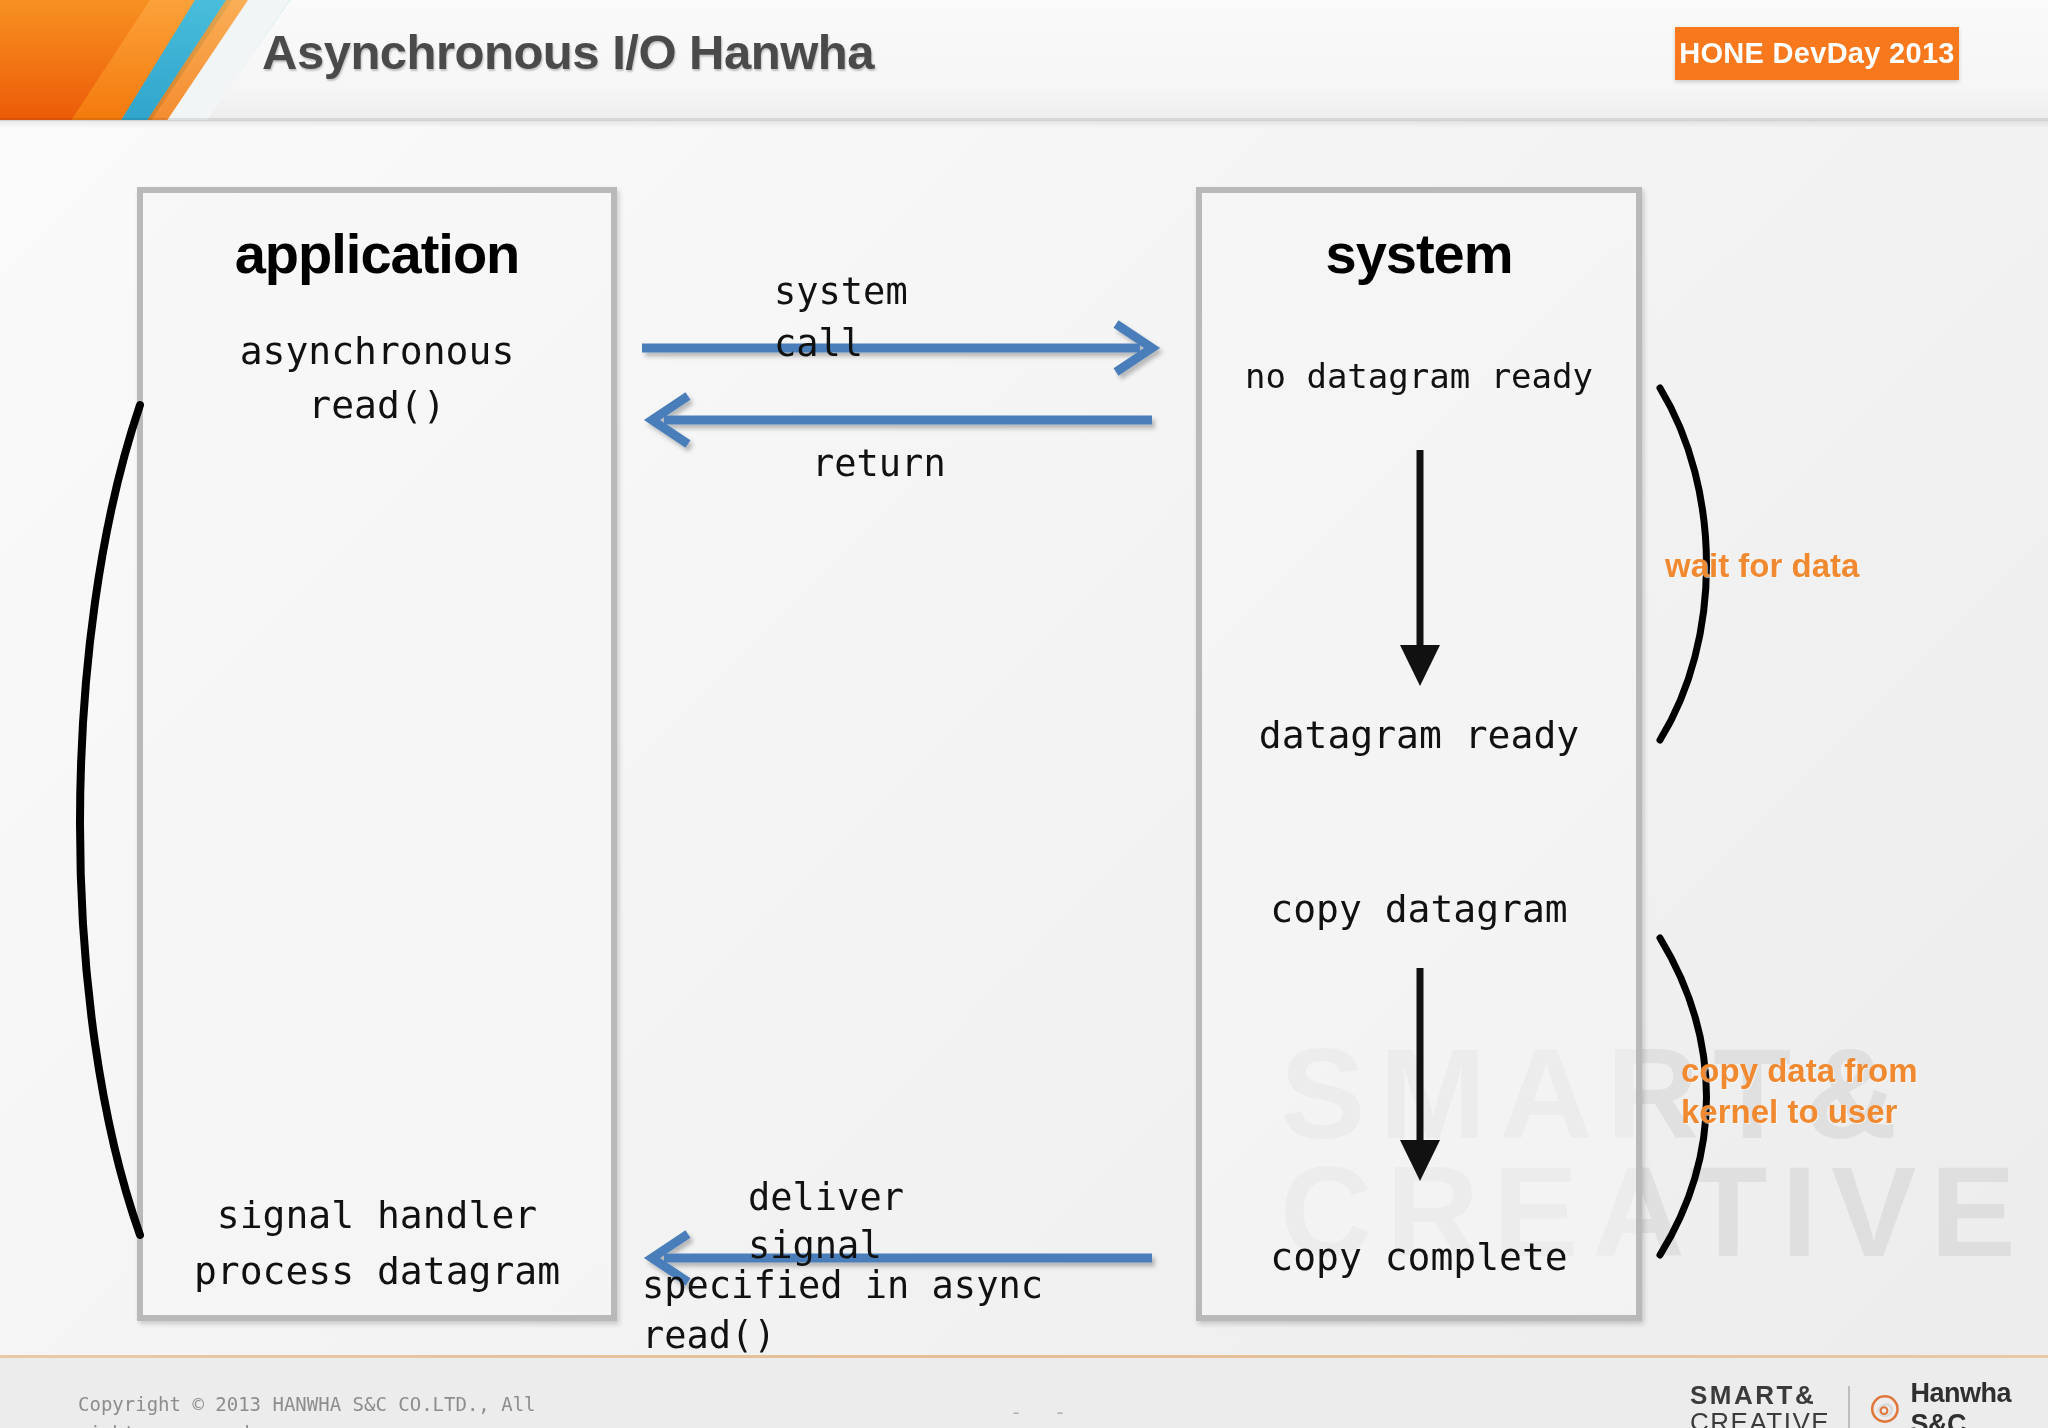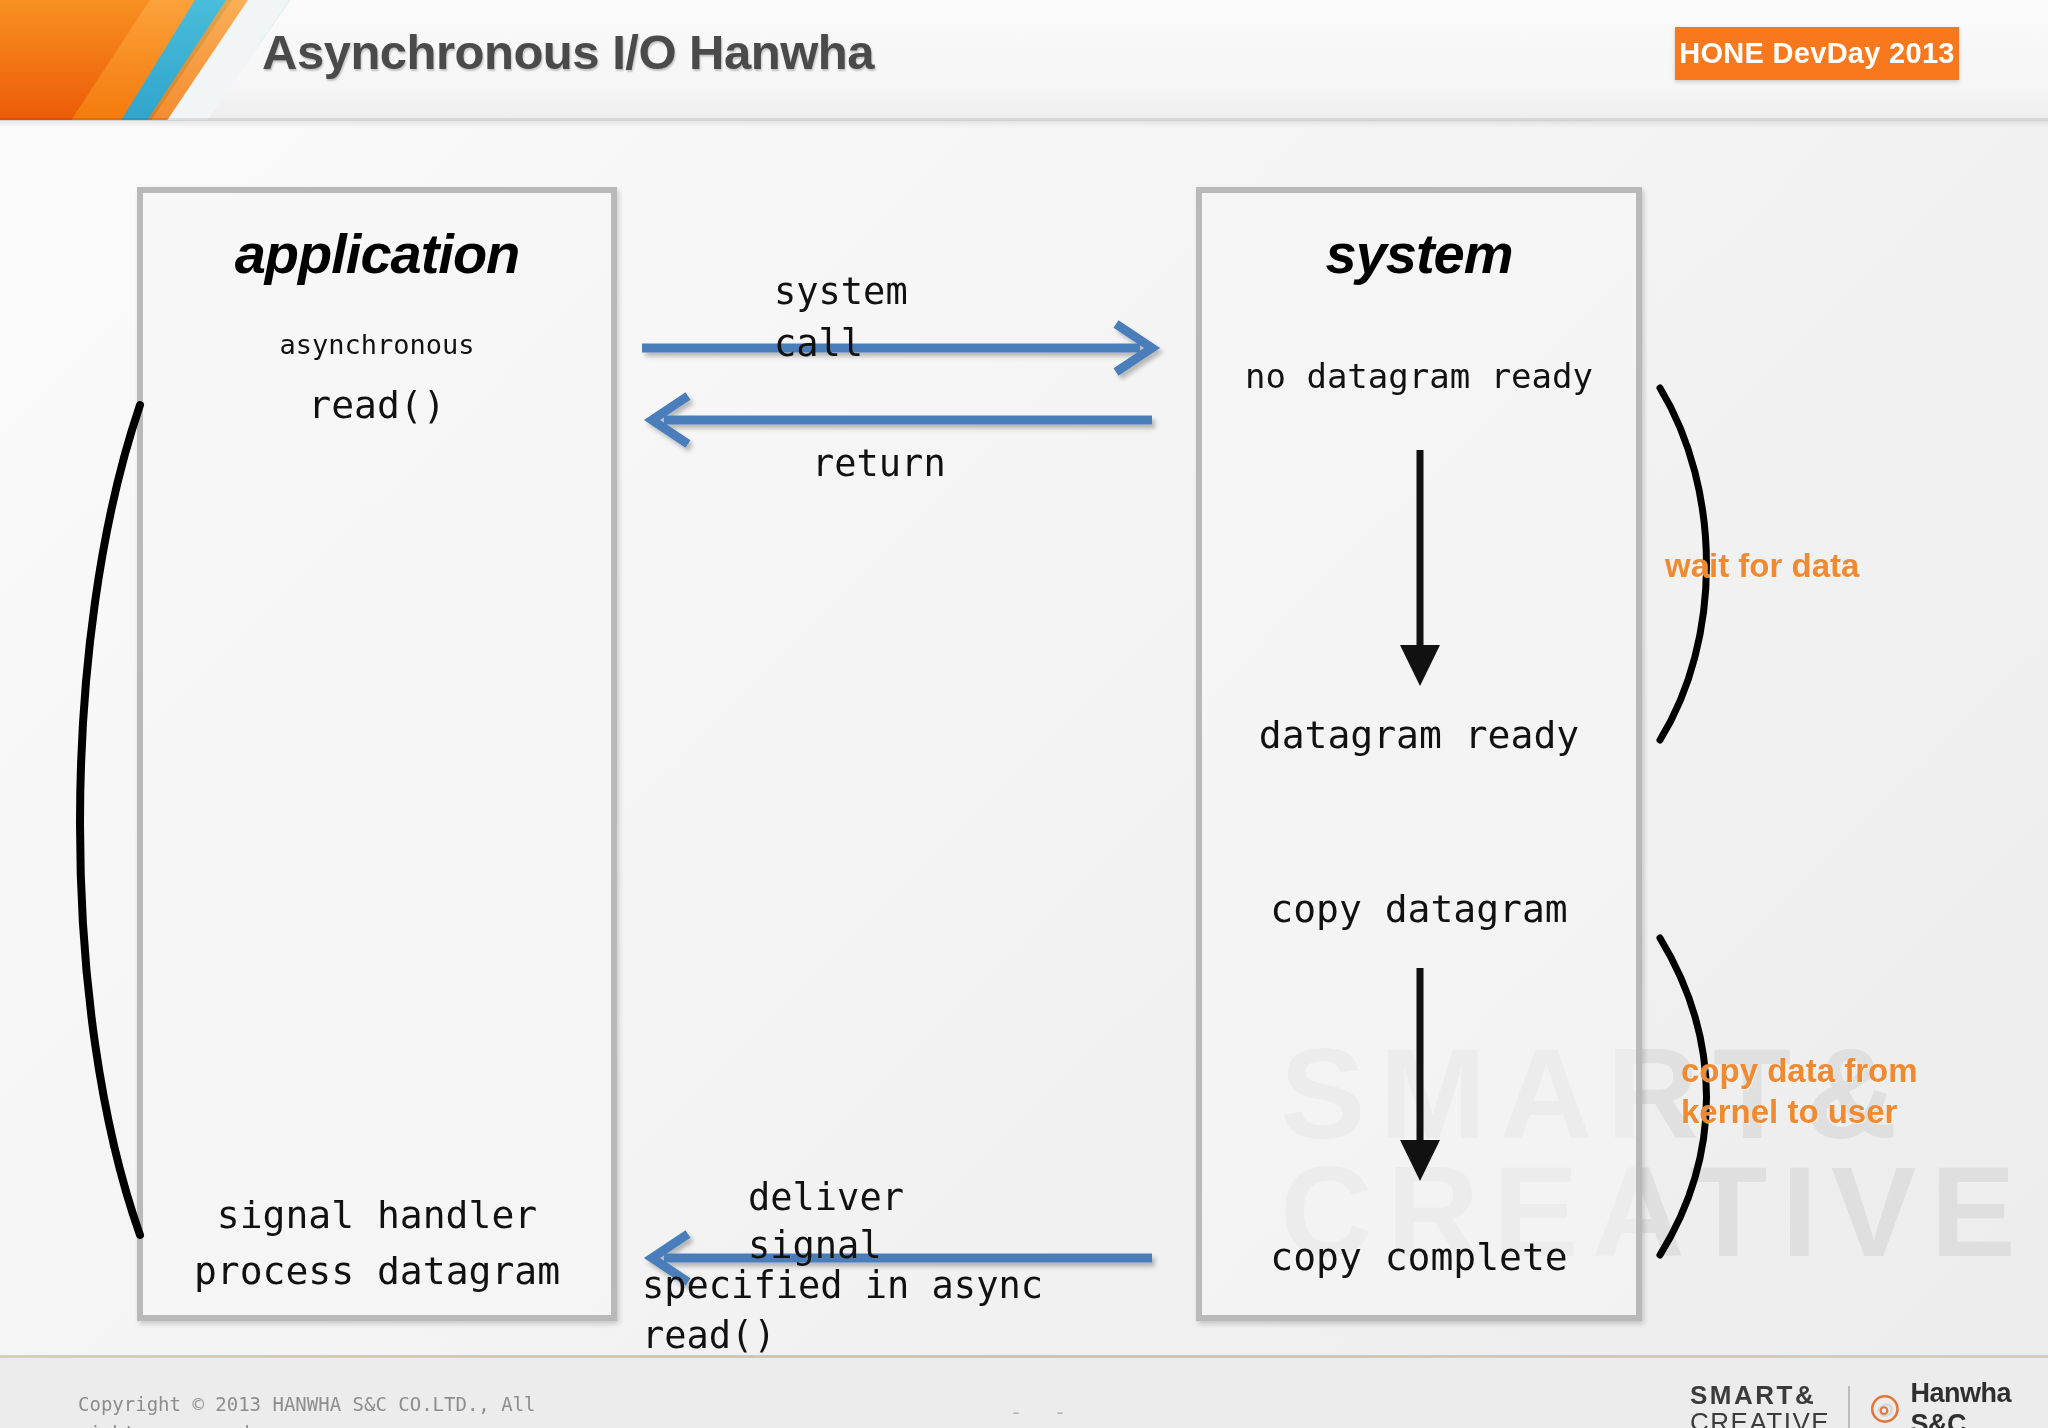--- a/index.html
+++ b/index.html
@@ -61,21 +61,20 @@
     border:6px solid #b9b9b9;
     box-shadow:2px 3px 5px rgba(0,0,0,.18);
   }
   #app-pane{left:137px;top:187px;width:468px;height:1122px;}
   #kern-pane{left:1196px;top:187px;width:434px;height:1122px;}
 
   .pane-title{
     position:absolute;width:100%;text-align:center;
     font-size:56px;font-weight:bold;color:#000;
     letter-spacing:-1px;
-    font-style:italic;
   }
   .mono{
     font-family:"DejaVu Sans Mono","Liberation Mono",monospace;
     color:#111;
   }
 
   .ctext{position:absolute;width:100%;text-align:center;white-space:nowrap;}
 
   
   .lbl{position:absolute;white-space:nowrap;}
@@ -161,21 +160,21 @@
         <polygon points="226,0 248,0 166,122 146,122" fill="url(#og2)" opacity="0.85"></polygon>
       </svg>
     </div>
     <div class="slide-title">Asynchronous I/O Hanwha</div>
     <div class="badge">HONE DevDay 2013</div>
   </div>
   <div class="hdr-shadow"></div>
 
   <div class="pane" id="app-pane">
     <div class="pane-title" style="top:28px;">application</div>
-    <div class="ctext mono" style="top:136px;font-size:27px;">asynchronous</div>
+    <div class="ctext mono" style="top:136px;font-size:38px;">asynchronous</div>
     <div class="ctext mono" style="top:190px;font-size:38px;">read()</div>
 
     <div class="ctext mono" style="top:1000px;font-size:38px;">signal handler</div>
     <div class="ctext mono" style="top:1056px;font-size:38px;">process datagram</div>
   </div>
 
   <div class="pane" id="kern-pane">
     <div class="pane-title" style="top:28px;">system</div>
     <div class="ctext mono" style="top:163px;font-size:34px;">no datagram ready</div>
     <div class="ctext mono" style="top:520px;font-size:38px;">datagram ready</div>

